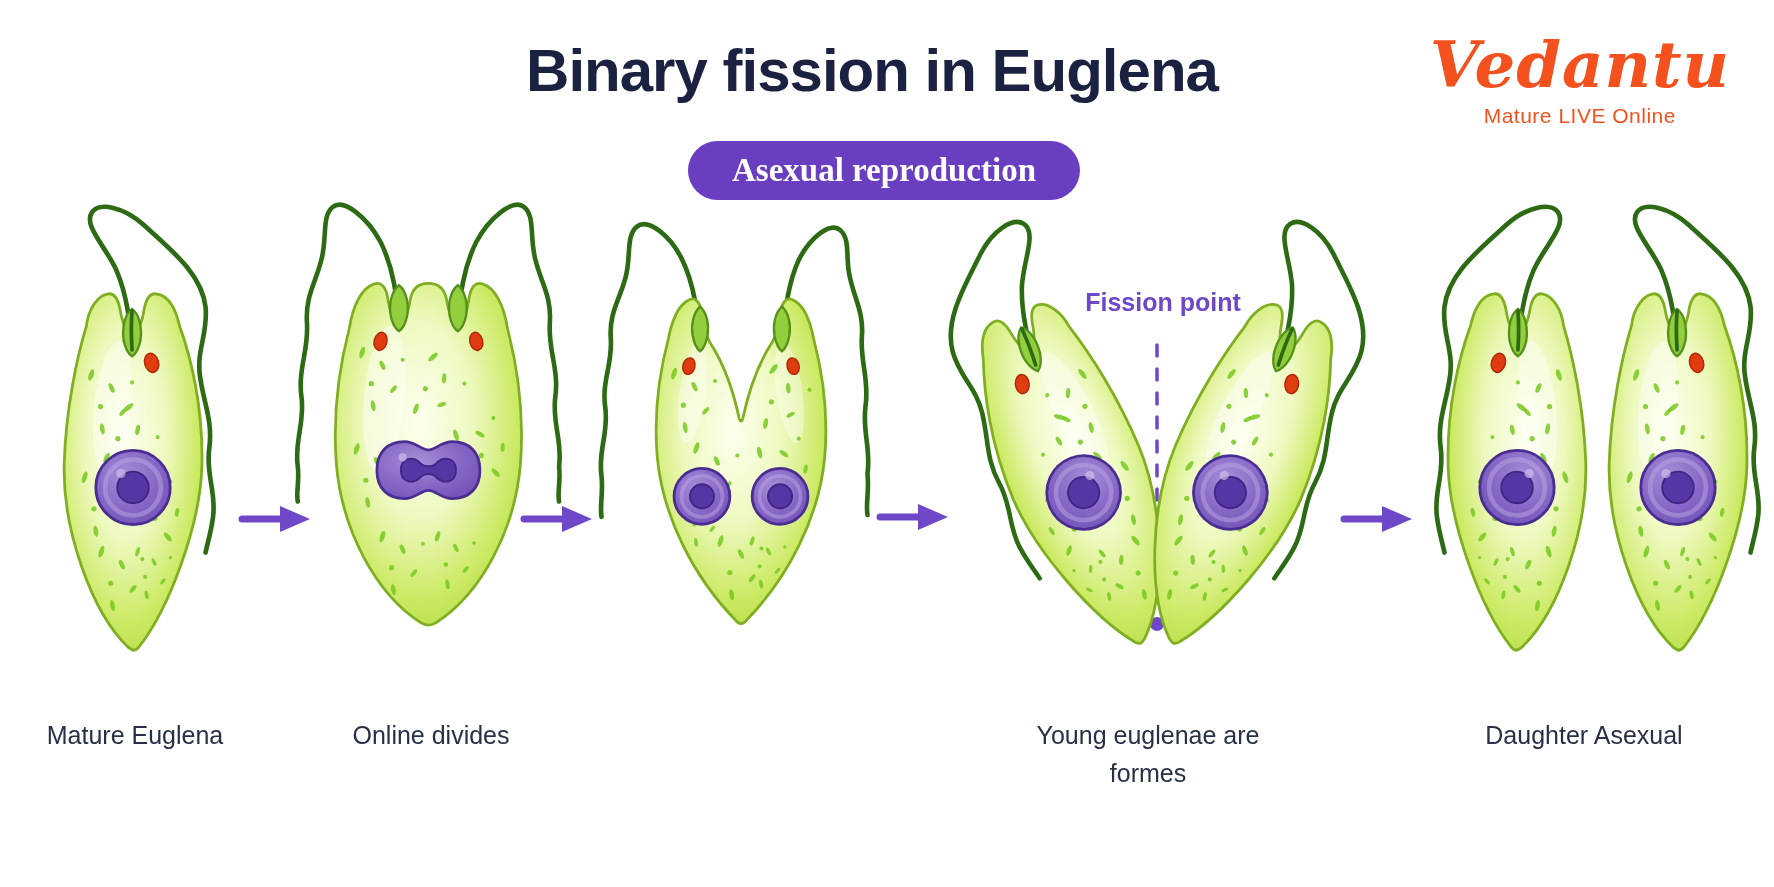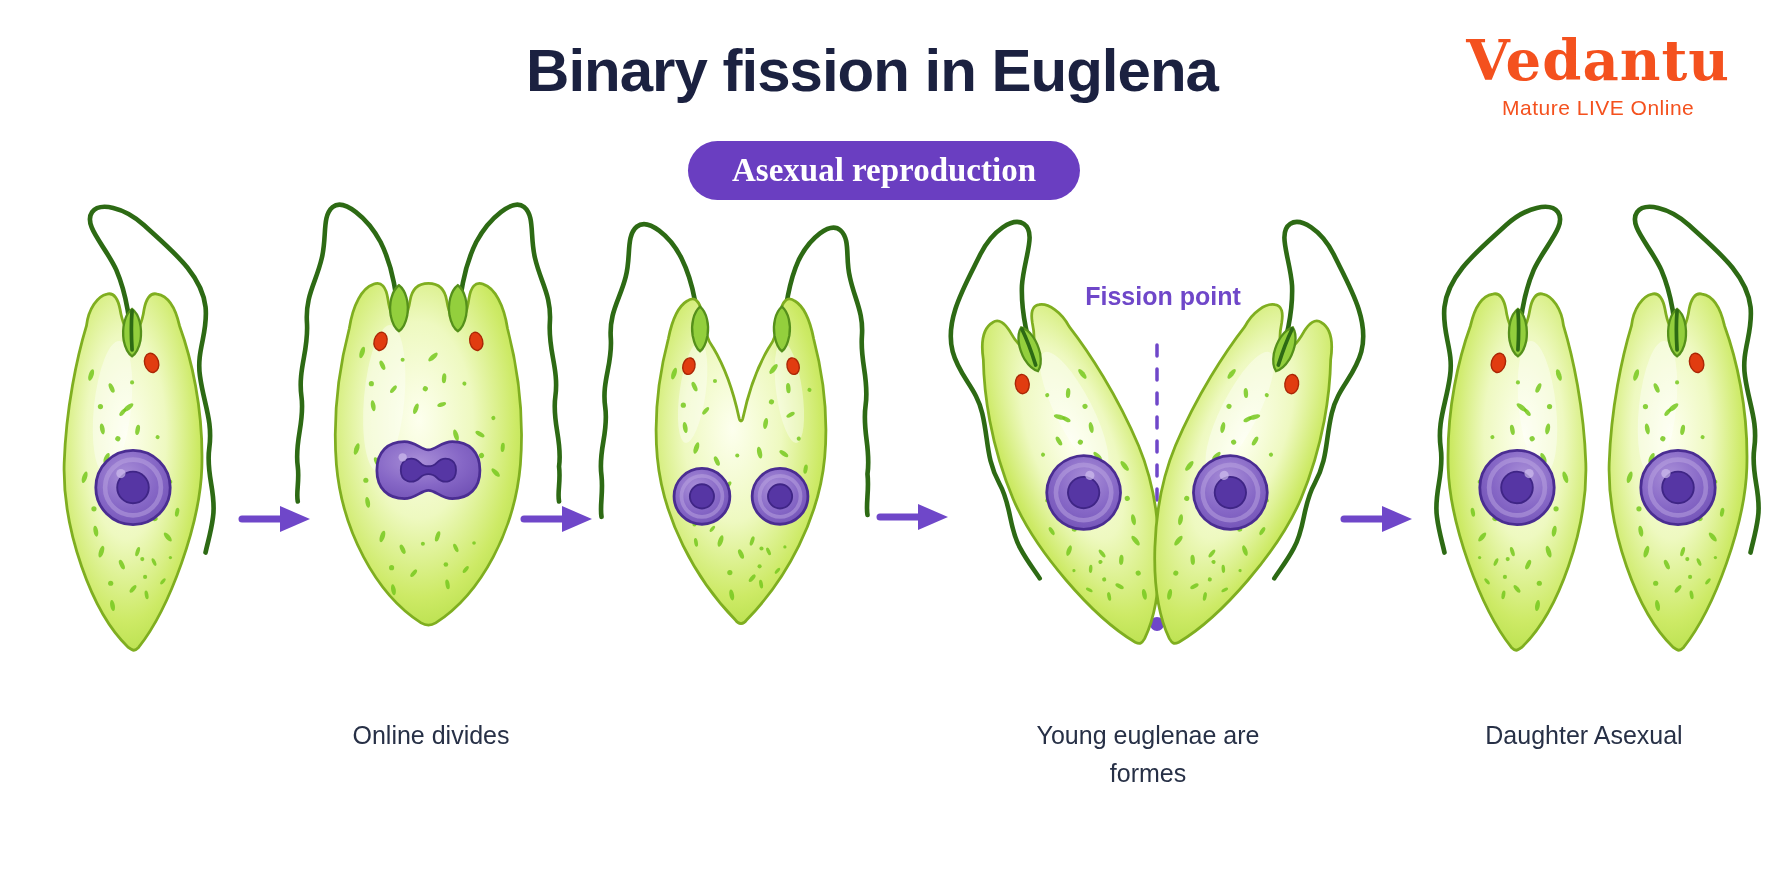--- a/index.html
+++ b/index.html
@@ -19,35 +19,35 @@
     position:absolute;top:141px;left:884px;transform:translateX(-50%);
     background:#6a3ec1;color:#ffffff;
     font-size:33px;font-weight:700;
     padding:11px 44px;border-radius:32px;white-space:nowrap;font-family:Liberation Serif, serif;
   }
   .logo{
     position:absolute;top:30px;right:44px;text-align:center;color:#f4511e;
   }
   .logo-name{
     font-family:"DejaVu Serif", serif;
-    font-weight:700;font-size:56px;letter-spacing:1px;
+    font-style:italic;font-weight:700;font-size:64px;letter-spacing:1px;
     line-height:1.1;
   }
   .logo-tagline{
     font-size:21px;font-weight:500;margin-top:4px;letter-spacing:.5px;
   }
   svg.diagram{position:absolute;left:0;top:0;width:1774px;height:887px;}
   .stage-label{
     position:absolute;top:716px;transform:translateX(-50%);
     font-size:25px;font-weight:500;color:#273046;text-align:center;
     line-height:38px;white-space:nowrap;
   }
   .stage-label.wrap{white-space:normal;width:260px;}
   .fission-label{
-    position:absolute;top:282px;left:1163px;transform:translateX(-50%);
+    position:absolute;top:288px;left:1163px;transform:translateX(-50%);
     font-size:25px;font-weight:700;color:#6f47c9;white-space:nowrap;
   }
 </style>
 </head>
 <body>
 
 <div class="canvas">
 
   <div class="page-title">Binary fission in Euglena</div>
   <div class="subtitle-pill">Asexual reproduction</div>
@@ -196,17 +196,18 @@
     </g>
 
     <use href="#arrow" transform="translate(1344,519)"></use>
 
     <use href="#eug" transform="translate(1610,268) scale(-0.93,0.93)"></use>
     <use href="#eug" transform="translate(1585,268) scale(0.93)"></use>
   </svg>
 
   <div class="fission-label">Fission point</div>
 
+  <div class="stage-label" style="left:135px">Mature Euglena</div>
   <div class="stage-label" style="left:431px">Online divides</div>
   <div class="stage-label wrap" style="left:1148px">Young euglenae are formes</div>
   <div class="stage-label" style="left:1584px">Daughter Asexual</div>
 
 </div>
 
 </body></html>

